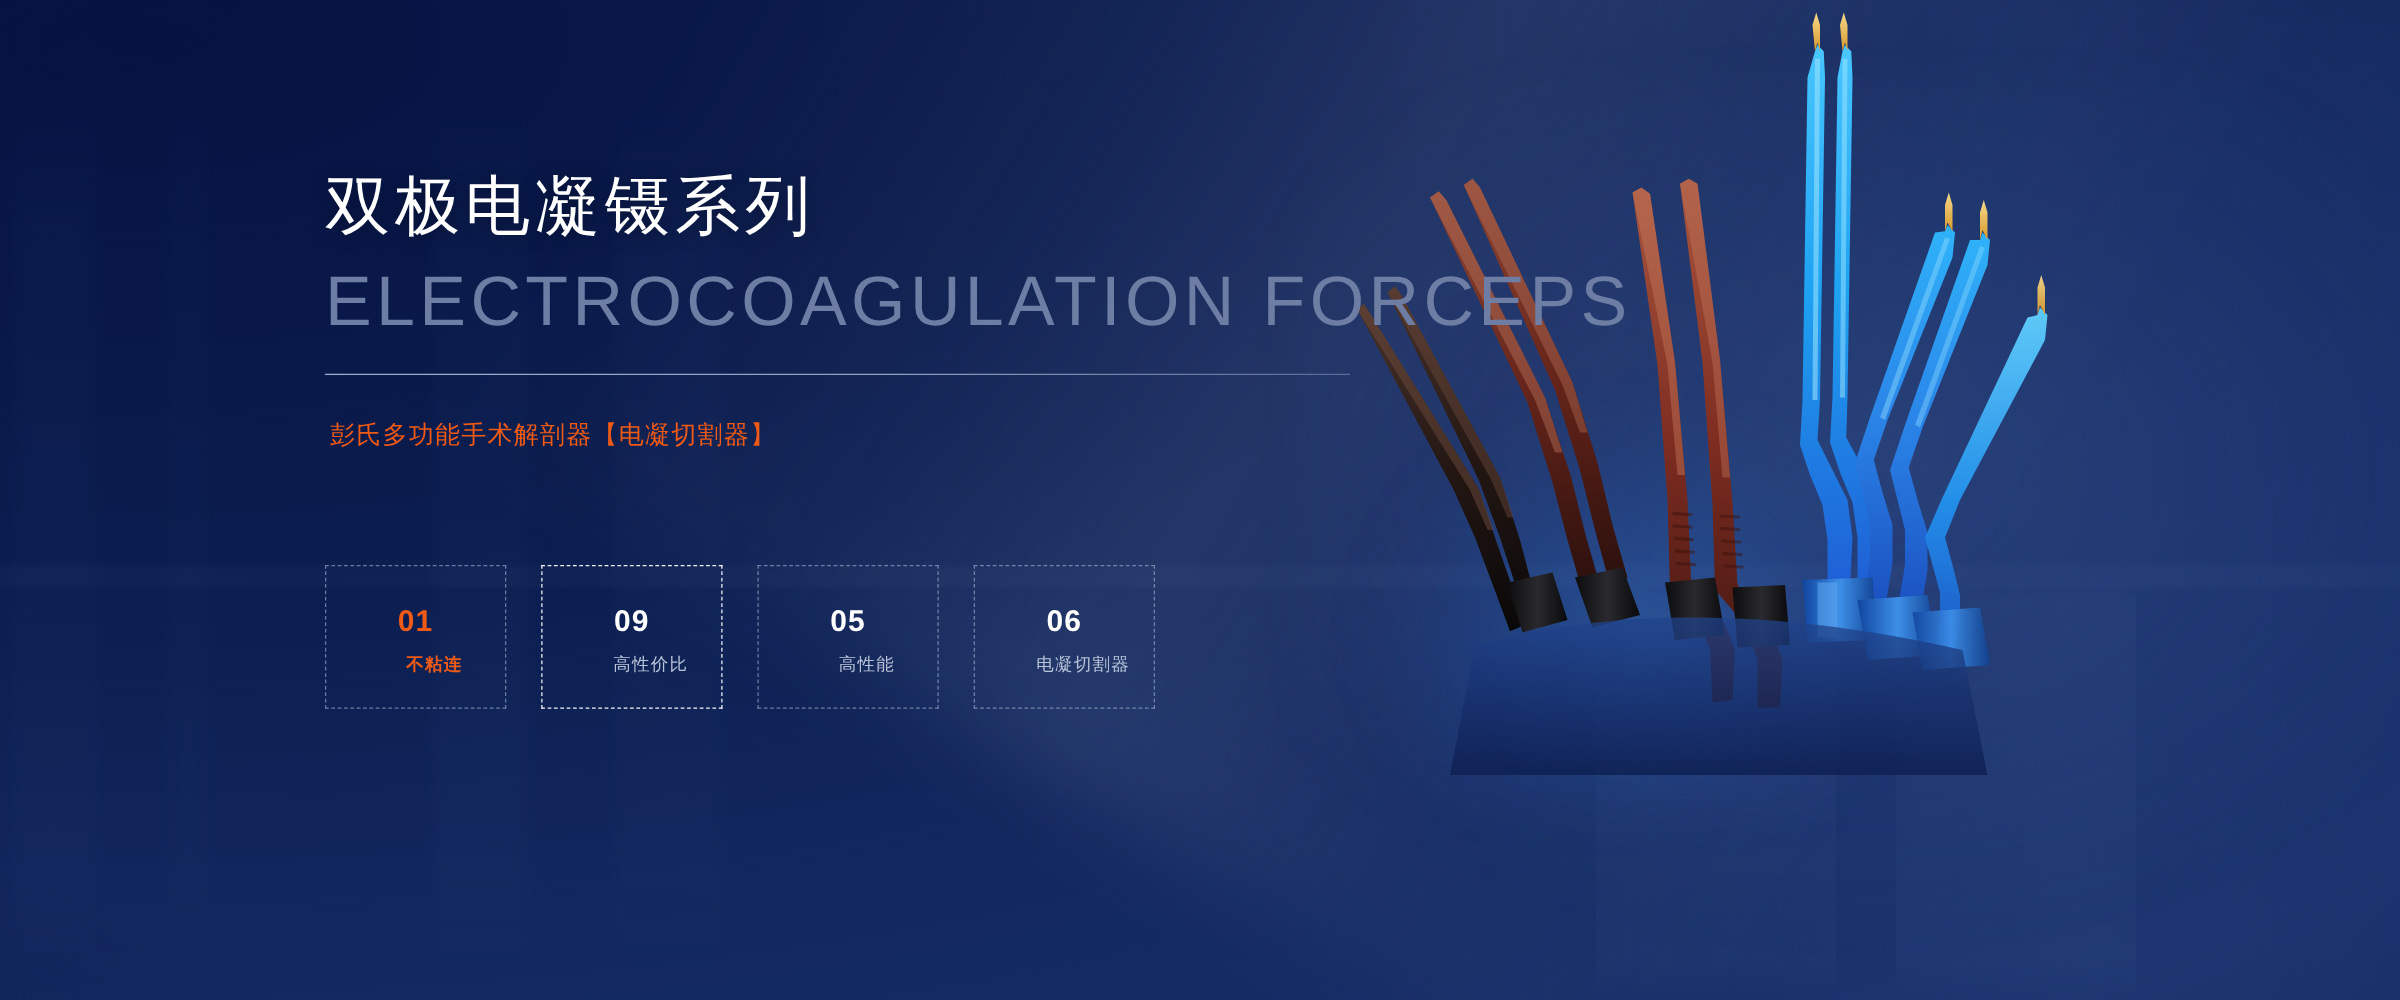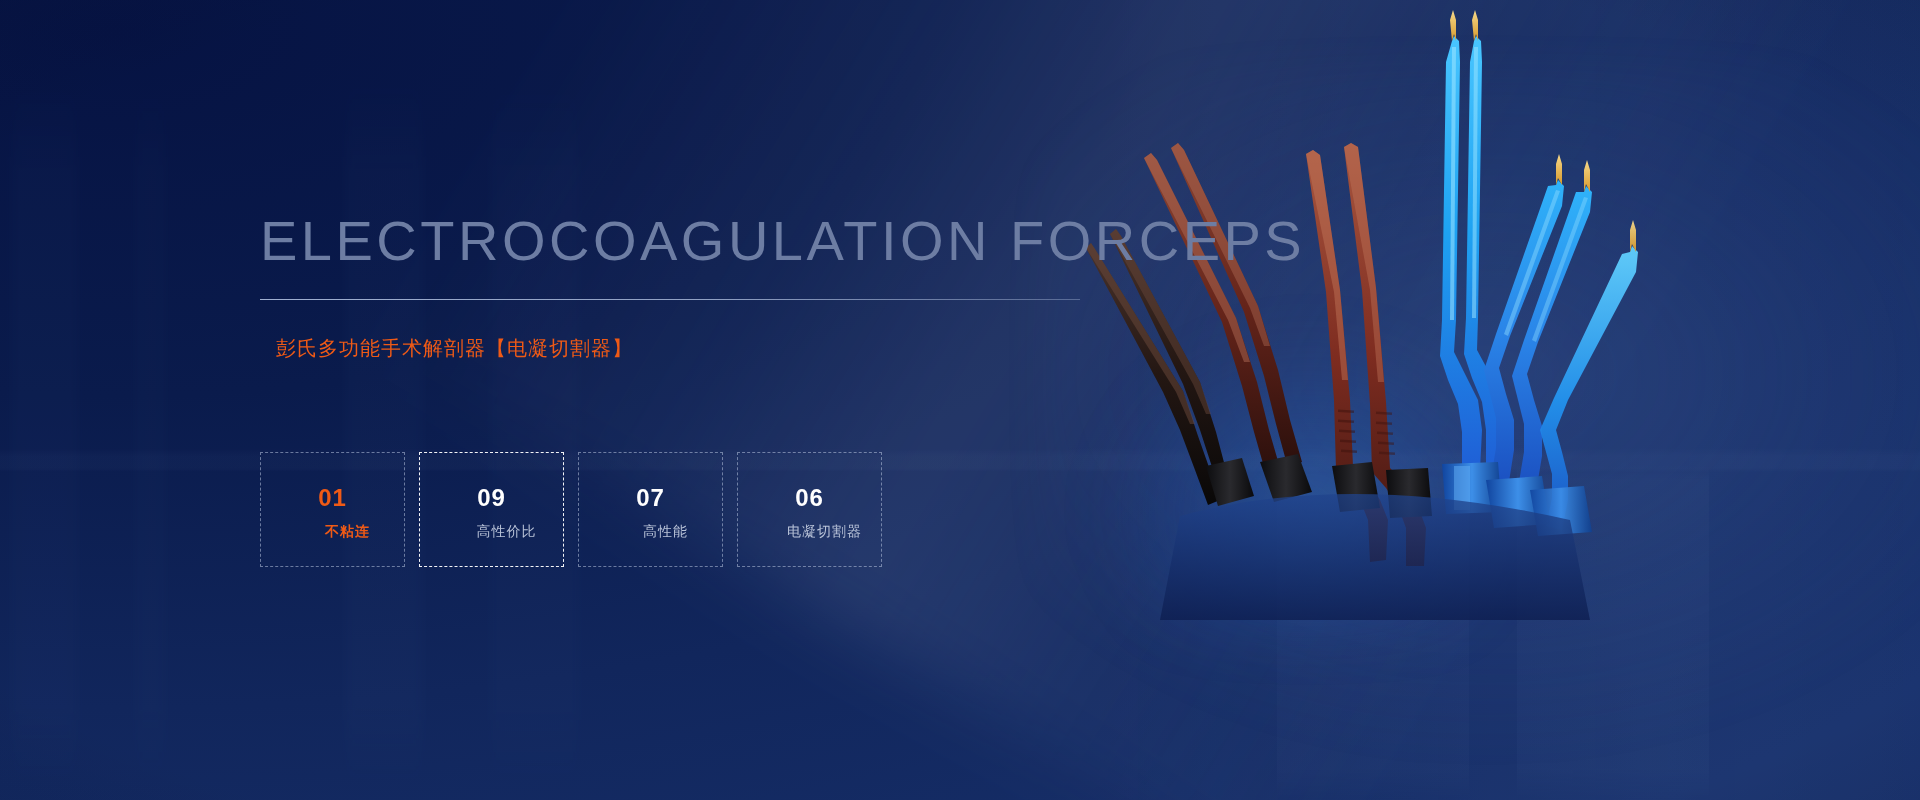--- a/index.html
+++ b/index.html
@@ -103,34 +103,34 @@
     font-weight:300;
     line-height:1;
     white-space:nowrap;
   }
   .divider {
     position:absolute; top:299px; left:0;
     width:820px; height:1px;
     background:linear-gradient(to right, rgba(186,202,232,.85) 0%, rgba(186,202,232,.75) 55%, rgba(186,202,232,.35) 100%);
   }
   .subtitle {
-    position:absolute; top:338px; left:16px;
+    position:absolute; top:338px; left:4px;
     font-size:20px;
     letter-spacing:1px;
     color:#ef5a16;
     font-weight:400;
     line-height:1;
     white-space:nowrap;
   }
 
   
   .features {
     position:absolute; top:452px; left:0;
     display:flex;
-    gap:14px;
+    gap:28px;
   }
   .feature {
     width:145px;
     height:115px;
     box-sizing:border-box;
     border:1px dashed rgba(183,196,222,.55);
     display:flex;
     flex-direction:column;
     align-items:center;
     justify-content:center;
@@ -318,41 +318,42 @@
 
         <path d="M130 516 Q300 470 520 520 L540 620 L110 620 Z" fill="url(#gBase)" opacity=".75"></path>
       </g>
     </svg>
   </div>
 
   <div class="bg-vig"></div>
 
   <div class="content">
 
+    <div class="title-cn">双极电凝镊系列</div>
 
     <div class="title-en">ELECTROCOAGULATION FORCEPS</div>
 
     <div class="divider"></div>
 
     <div class="subtitle">彭氏多功能手术解剖器【电凝切割器】</div>
 
     <div class="features">
 
       <div class="feature is-highlight">
         <div class="f-num">01</div>
         <div class="f-label">不粘连</div>
       </div>
 
       <div class="feature is-active">
         <div class="f-num">09</div>
         <div class="f-label">高性价比</div>
       </div>
 
       <div class="feature">
-        <div class="f-num">07</div>
+        <div class="f-num">05</div>
         <div class="f-label">高性能</div>
       </div>
 
       <div class="feature">
         <div class="f-num">06</div>
         <div class="f-label">电凝切割器</div>
       </div>
 
     </div>
   </div>

